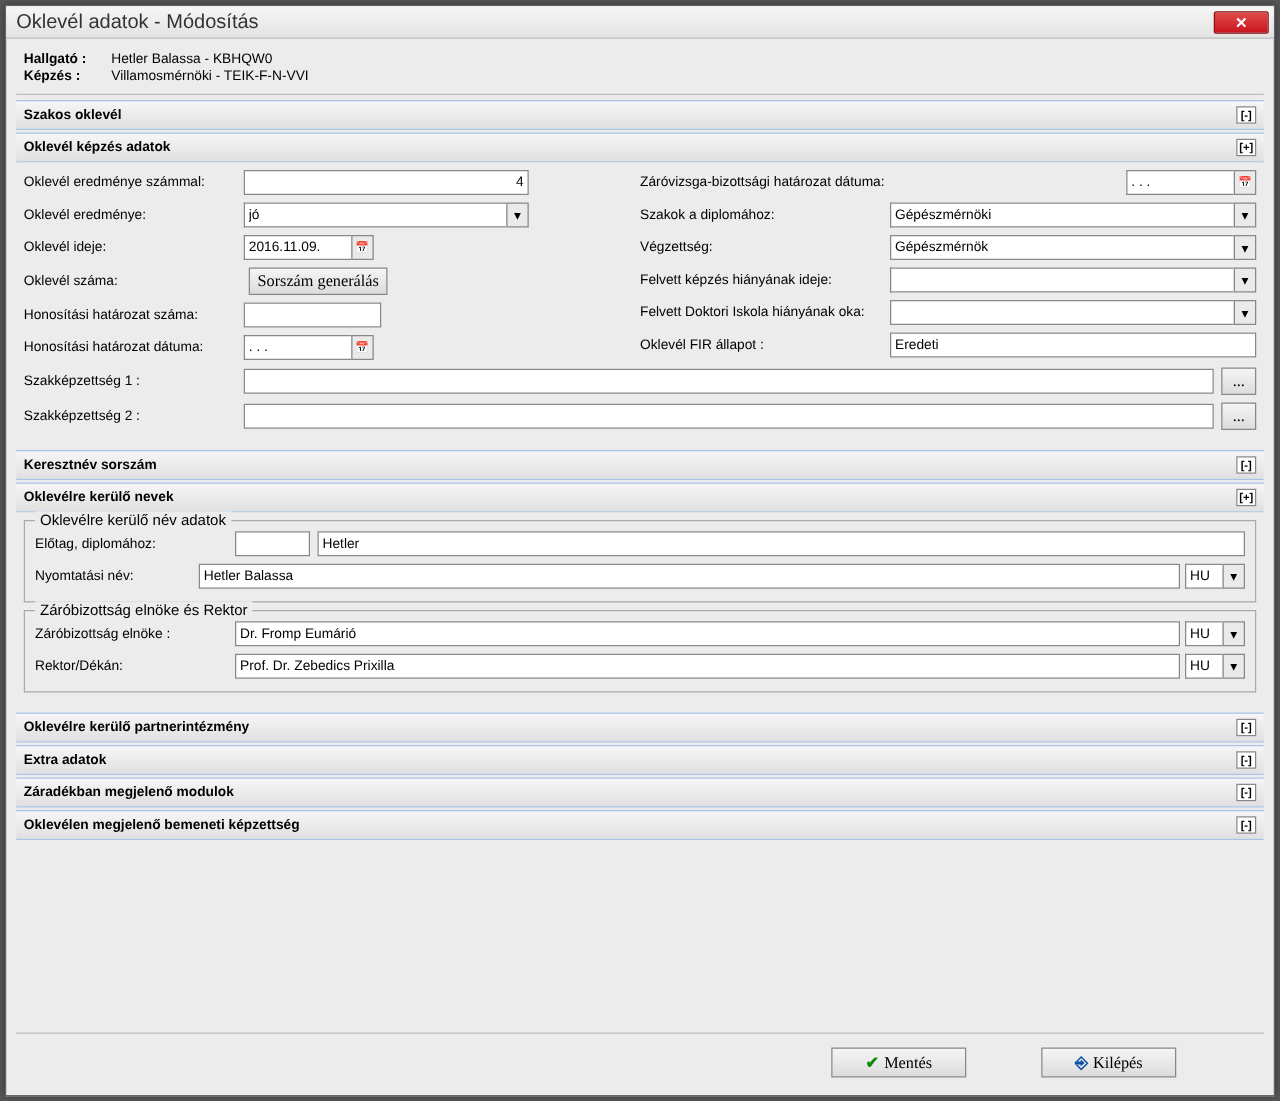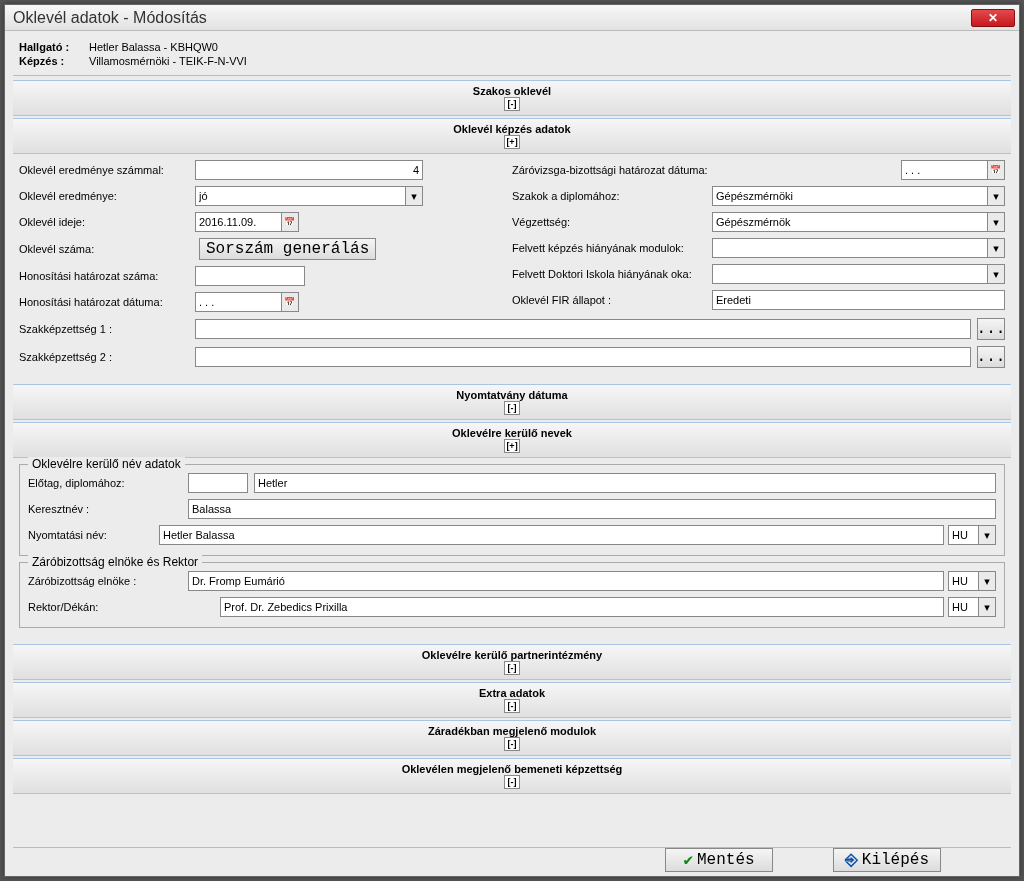--- a/index.html
+++ b/index.html
@@ -54,21 +54,20 @@
   .header-info .row { display:flex; margin-bottom:2px; }
   .header-info .lbl { width: 70px; font-weight: bold; }
   .section-hdr {
     background: linear-gradient(to bottom, #f6f6f6, #e0e0e0);
     border-top: 1px solid #a9c5e6;
     border-bottom: 1px solid #a9c5e6;
     padding: 4px 6px;
     font-weight: bold;
     display: flex; align-items: center;
     margin-top: 2px;
-    flex-direction: column;
   }
   .section-hdr .spacer { flex:1; }
   .section-hdr .toggle {
     width: 16px; height: 14px;
     border: 1px solid #888;
     background: #fff;
     font-size: 9px;
     display:flex; align-items:center; justify-content:center;
     cursor:pointer;
   }
@@ -84,21 +83,21 @@
   input[type=text], select, .txt {
     height: 20px; border:1px solid #888; background:#fff;
     font-family: inherit; font-size: 11px;
     padding: 1px 3px;
   }
   .num-right { text-align:right; }
   .btn {
     height: 22px; min-width: 90px;
     border:1px solid #888;
     background: linear-gradient(to bottom,#f5f5f5,#dcdcdc);
-    font-family: Liberation Mono, monospace; font-size:16px;
+    font-family: Liberation Serif, serif; font-size:13px;
     padding: 2px 10px; cursor:pointer;
     display:inline-flex; align-items:center; justify-content:center; gap:4px;
   }
   .btn.small { min-width: 28px; width:28px; padding:0; }
   .date-wrap { display:inline-flex; }
   .date-wrap input { width: 86px; border-right:none;}
   .date-wrap .cal {
     width:18px; height:20px; border:1px solid #888; background:#eaeaea;
     display:flex; align-items:center; justify-content:center; font-size:9px;
     cursor:pointer;
@@ -220,21 +219,21 @@
             </div>
           </div>
           <div class="frow">
             <span class="flabel">Végzettség:</span>
             <div class="combo fullw" style="width:auto;flex:1">
               <input type="text" value="Gépészmérnök" style="">
               <div class="arrow">▾</div>
             </div>
           </div>
           <div class="frow">
-            <span class="flabel">Felvett képzés hiányának modulok:</span>
+            <span class="flabel">Felvett képzés hiányának ideje:</span>
             <div class="combo fullw" style="width:auto;flex:1">
               <input type="text" value="" style="">
               <div class="arrow">▾</div>
             </div>
           </div>
           <div class="frow">
             <span class="flabel">Felvett Doktori Iskola hiányának oka:</span>
             <div class="combo fullw" style="width:auto;flex:1">
               <input type="text" value="" style="">
               <div class="arrow">▾</div>
@@ -252,41 +251,37 @@
         <button class="btn small" style="margin-left:6px">...</button>
       </div>
       <div class="frow">
         <span class="flabel">Szakképzettség 2 :</span>
         <input type="text" class="fullw" value="" style="">
         <button class="btn small" style="margin-left:6px">...</button>
       </div>
     </div>
 
     <div class="section-hdr">
-      <span>Nyomtatvány dátuma</span>
+      <span>Keresztnév sorszám</span>
       <span class="spacer"></span>
       <span class="toggle">[-]</span>
     </div>
 
     <div class="section-hdr">
       <span>Oklevélre kerülő nevek</span>
       <span class="spacer"></span>
       <span class="toggle">[+]</span>
     </div>
     <div class="section-body">
       <div class="fieldset">
         <div class="legend">Oklevélre kerülő név adatok</div>
         <div class="frow">
           <span class="flabel" style="width:160px">Előtag, diplomához:</span>
           <input type="text" style="width: 60px;" value="">
           <input type="text" class="fullw" style="margin-left: 6px;" value="Hetler">
-        </div>
-        <div class="frow">
-          <span class="flabel" style="width:160px">Keresztnév :</span>
-          <input type="text" class="fullw" value="Balassa" style="">
         </div>
         <div class="frow">
           <span class="flabel" style="width:131px">Nyomtatási név:</span>
           <input type="text" class="fullw" value="Hetler Balassa" style="">
           <div class="lang-combo" style="margin-left:4px">
             <input type="text" value="HU" style="">
             <div class="arrow">▾</div>
           </div>
         </div>
       </div>
@@ -294,21 +289,21 @@
         <div class="legend">Záróbizottság elnöke és Rektor</div>
         <div class="frow">
           <span class="flabel" style="width:160px">Záróbizottság elnöke :</span>
           <input type="text" class="fullw" value="Dr. Fromp Eumárió" style="">
           <div class="lang-combo" style="margin-left:4px">
             <input type="text" value="HU" style="">
             <div class="arrow">▾</div>
           </div>
         </div>
         <div class="frow">
-          <span class="flabel" style="width:192px">Rektor/Dékán:</span>
+          <span class="flabel" style="width:160px">Rektor/Dékán:</span>
           <input type="text" class="fullw" value="Prof. Dr. Zebedics Prixilla" style="">
           <div class="lang-combo" style="margin-left:4px">
             <input type="text" value="HU" style="">
             <div class="arrow">▾</div>
           </div>
         </div>
       </div>
     </div>
 
     <div class="section-hdr">

